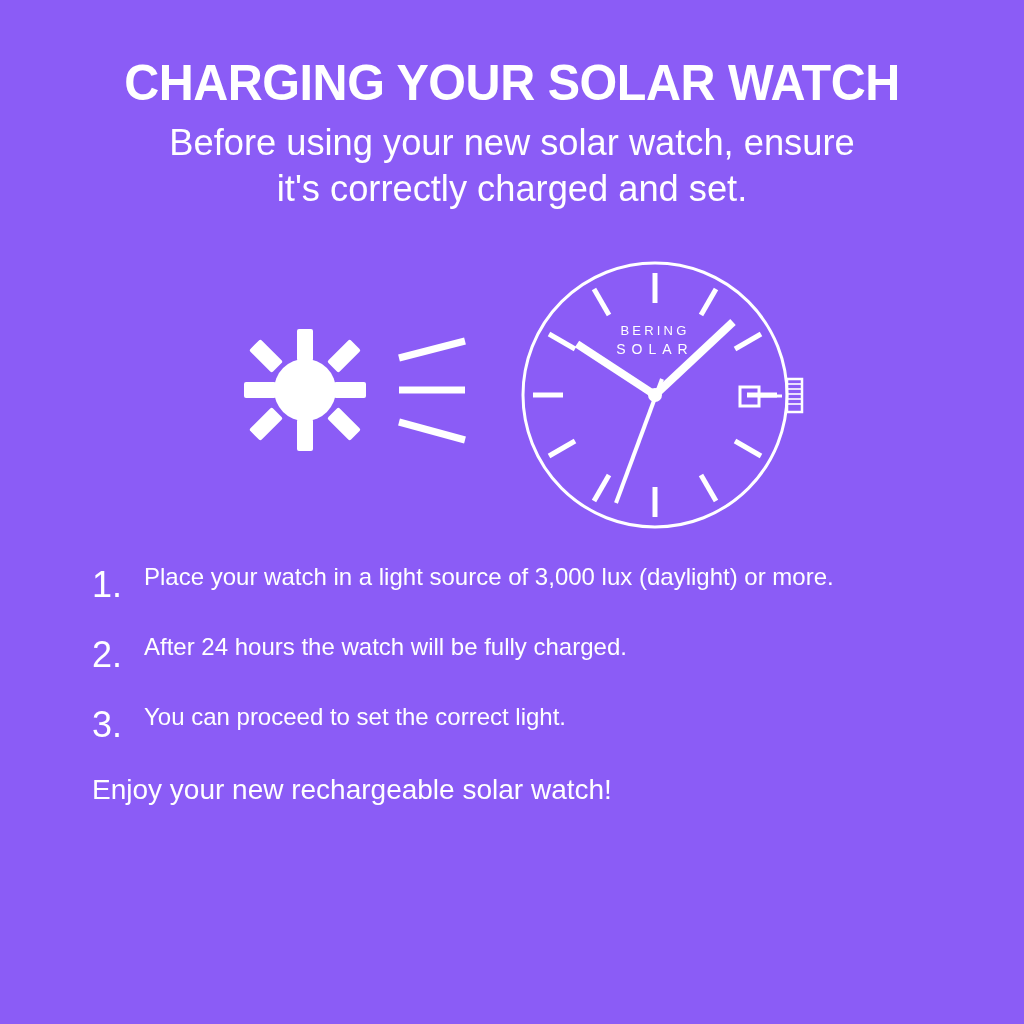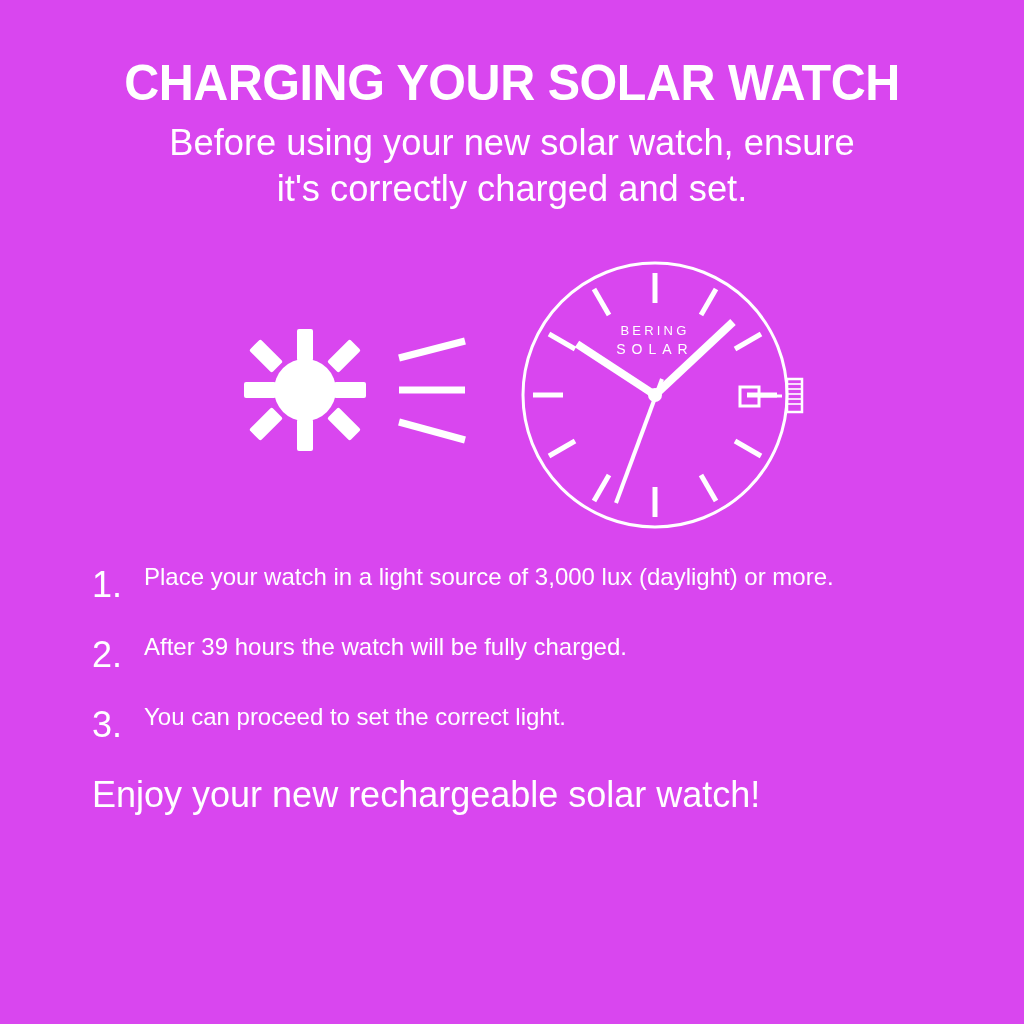--- a/index.html
+++ b/index.html
@@ -14,21 +14,21 @@
     color: #ffffff;
     overflow: hidden;
     position: relative;
   }
 
   .page {
     position: absolute;
     inset: 0;
     width: 1024px;
     height: 1024px;
-    background: #d946ef;
+    background: #8b5cf6;
   }
 
   
   .header {
     position: absolute;
     left: 64px;
     top: 56px;
     width: 896px;
     text-align: center;
   }
@@ -85,21 +85,21 @@
 
   .step-text {
     flex: 1 1 auto;
     font-size: 24px;
     line-height: 1.28;
     color: #ffffff;
   }
 
   .closing {
     margin-top: 22px;
-    font-size: 36px;
+    font-size: 28px;
     line-height: 1.28;
     color: #ffffff;
   }
 </style>
 </head>
 <body>
 
 <div class="page">
 
   <div class="header">
@@ -199,21 +199,21 @@
 
   <div class="instructions">
 
     <div class="step">
       <div class="step-num">1.</div>
       <div class="step-text">Place your watch in a light source of 3,000 lux (daylight) or more.</div>
     </div>
 
     <div class="step">
       <div class="step-num">2.</div>
-      <div class="step-text">After 39 hours the watch will be fully charged.</div>
+      <div class="step-text">After 24 hours the watch will be fully charged.</div>
     </div>
 
     <div class="step">
       <div class="step-num">3.</div>
       <div class="step-text">You can proceed to set the correct light.</div>
     </div>
 
     <div class="closing">Enjoy your new rechargeable solar watch!</div>
   </div>
 

